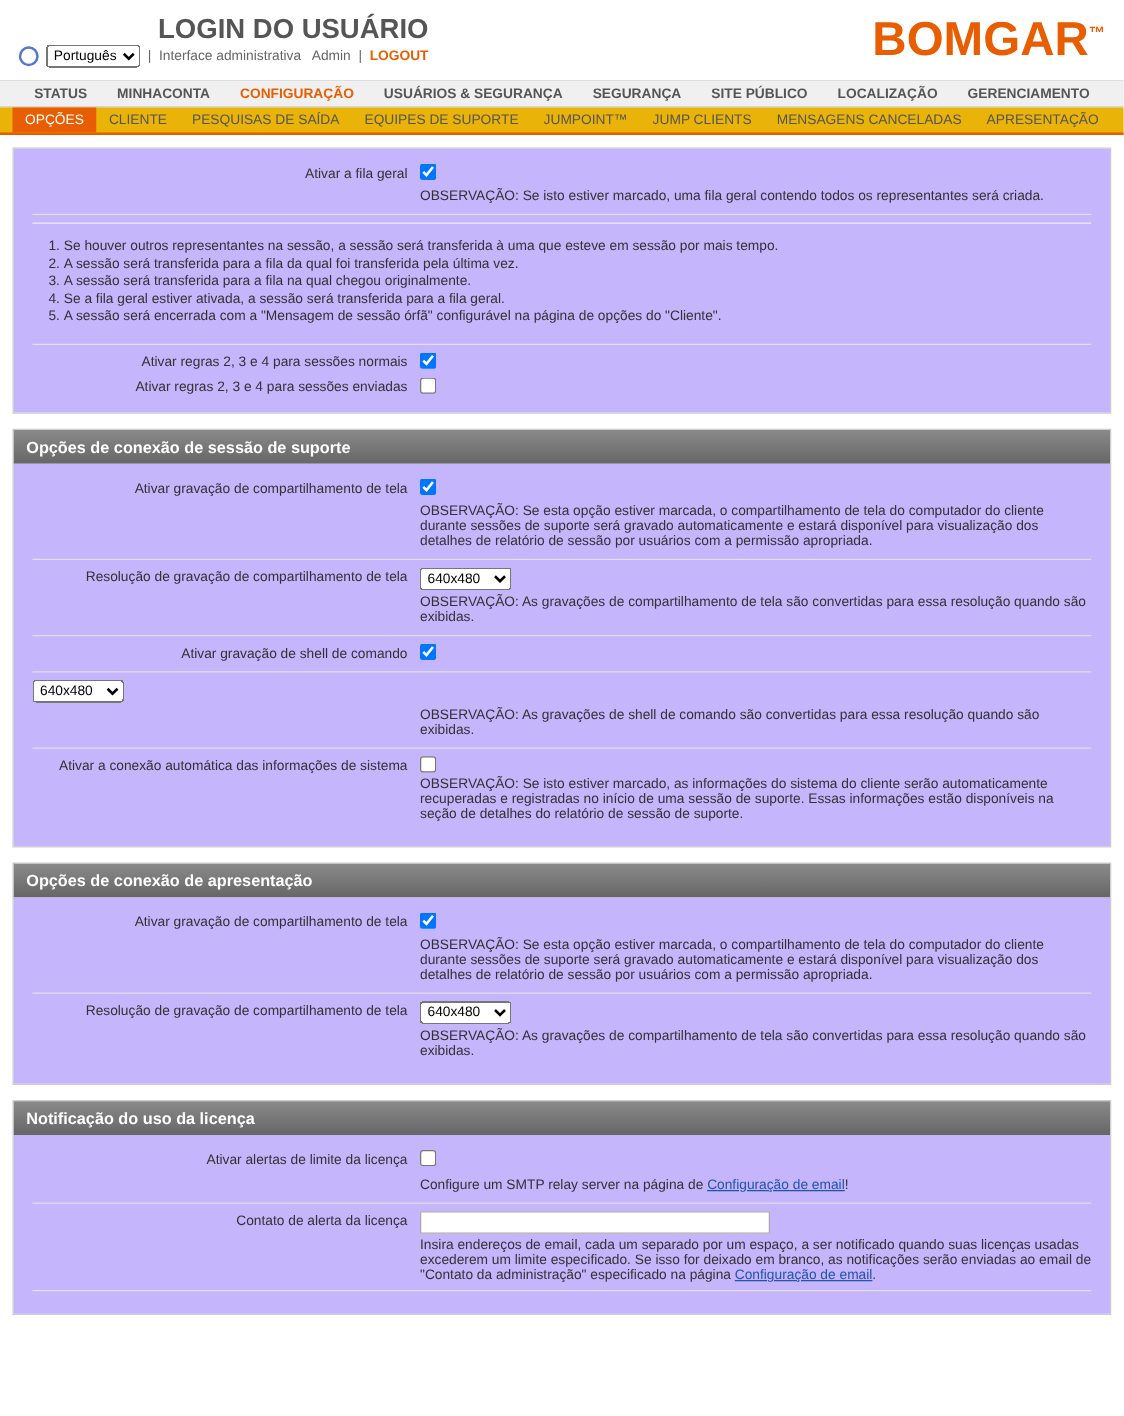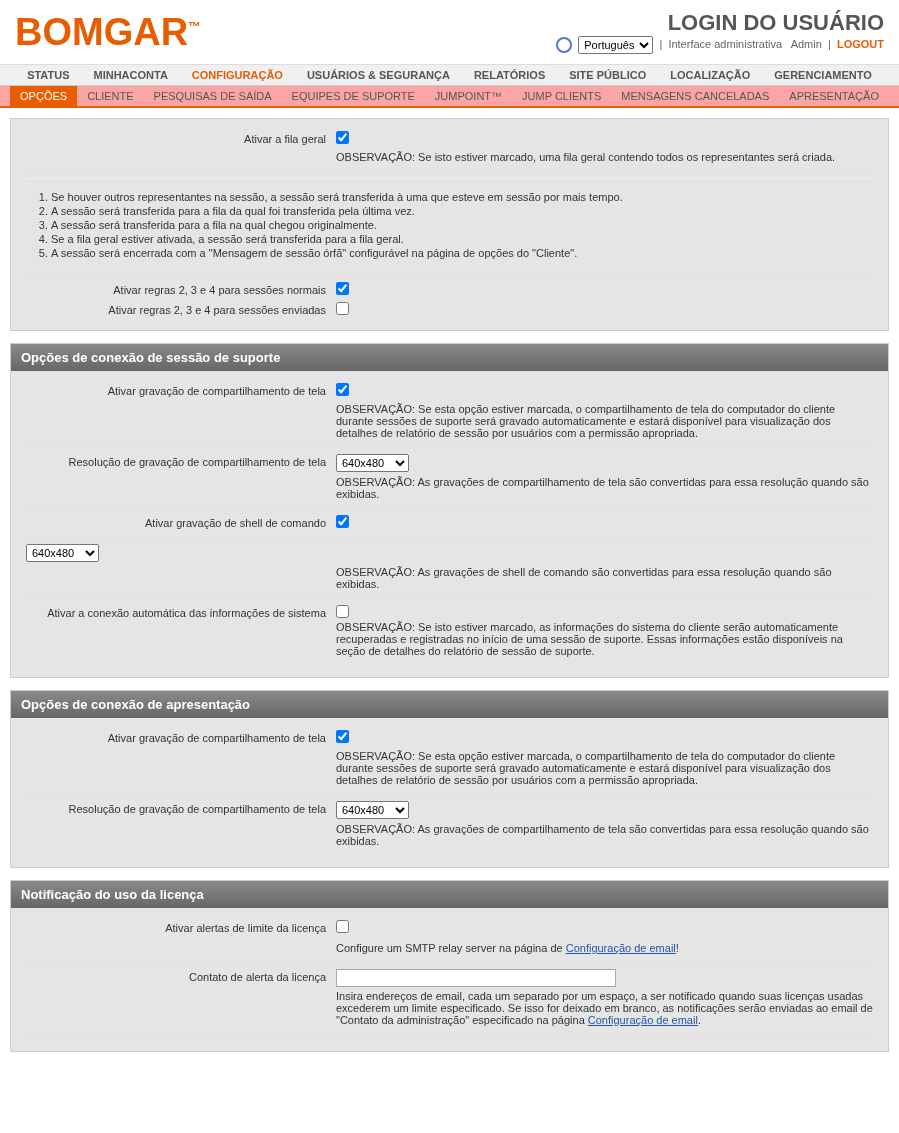--- a/index.html
+++ b/index.html
@@ -7,28 +7,28 @@
 
     
     .header { background: #fff; padding: 10px 15px; display: flex; justify-content: space-between; align-items: center; border-bottom: 1px solid #ddd; }
     .lang-select { vertical-align: middle; font-size: 11px; }
 
     
     .nav-top { background: #f0f0f0; border-bottom: 1px solid #ccc; }
     .nav-top ul { display: flex; list-style: none; justify-content: center; }
     .nav-top ul li a { display: block; padding: 4px 12px; font-size: 11px; text-decoration: none; color: #555; font-weight: bold; }
 
-    .nav-sub { background: #fca5a5; border-bottom: 2px solid #e85d00; }
+    .nav-sub { background: #eab308; border-bottom: 2px solid #e85d00; }
     .nav-sub ul { display: flex; list-style: none; justify-content: center; }
     .nav-sub ul li a { display: block; padding: 4px 10px; font-size: 11px; text-decoration: none; color: #555; }
 
     
     .section { margin: 10px; border: 1px solid #ccc; margin-bottom: 12px; }
     .section-header { background: linear-gradient(to bottom, #8a8a8a, #666); color: #fff; padding: 6px 10px; font-size: 13px; font-weight: bold; }
-    .section-body { padding: 12px 15px; background: #e5e5e5; }
+    .section-body { padding: 12px 15px; background: #c4b5fd; }
     .obs-block { margin-left: 310px; margin-bottom: 8px; font-size: 11px; color: #333; }
 
     .info-block { font-size: 11px; color: #333; padding: 8px 0; border-top: 1px solid #eee; margin-bottom: 6px; }
     .info-block ol { margin-left: 25px; margin-top: 4px; }
     .info-block ol li { margin-bottom: 2px; }
 
     select { font-size: 11px; padding: 1px; }
 
     input[type="text"], input[type="number"] { font-size: 11px; height: 18px; border: 1px solid #aaa; padding: 1px 3px; }
 
@@ -37,57 +37,57 @@
     .two-col { display: flex; align-items: flex-start; }
     .two-col .left-label { width: 310px; text-align: right; padding-right: 10px; flex-shrink: 0; font-size: 11px; line-height: 16px; }
     .two-col .right-content { flex: 1; }
 
     hr.light { border: none; border-top: 1px solid #e0e0e0; margin: 6px 0; }
   </style>
 </head>
 <body>
 
 <div class="header">
-  <div style="font-size:38px;font-weight:bold;color:#e85d00;font-family:Arial,sans-serif;">
-    <span>BOMGAR</span><sup style="font-size:13px;color:#e85d00;">™</sup>
-  </div>
   <div>
     <div style="font-size:22px;font-weight:bold;color:#555;text-align:right;">LOGIN DO USUÁRIO</div>
     <div style="text-align:right;font-size:11px;color:#666;">
       <span style="display:inline-block;width:16px;height:16px;border:2px solid #5577cc;border-radius:50%;vertical-align:middle;margin-right:3px;"></span>
       <select class="lang-select">
         <option>Português</option>
         <option>English</option>
       </select>
       &nbsp;|&nbsp;
       <span>Interface administrativa</span>
       &nbsp;
       <span>Admin</span>
       &nbsp;|&nbsp;
       <span style="color:#e85d00;font-weight:bold;cursor:pointer;">LOGOUT</span>
     </div>
   </div>
+  <div style="font-size:38px;font-weight:bold;color:#e85d00;font-family:Arial,sans-serif;">
+    <span>BOMGAR</span><sup style="font-size:13px;color:#e85d00;">™</sup>
+  </div>
 </div>
 
 <div class="nav-top">
   <ul>
     <li>
         <a href="#">STATUS</a>
       </li>
     <li>
         <a href="#">MINHACONTA</a>
       </li>
     <li>
         <a href="#" style="color:#e85d00;">CONFIGURAÇÃO</a>
       </li>
     <li>
         <a href="#">USUÁRIOS &amp; SEGURANÇA</a>
       </li>
     <li>
-        <a href="#">RELATÓRIOS</a>
+        <a href="#">SEGURANÇA</a>
       </li>
     <li>
         <a href="#">SITE PÚBLICO</a>
       </li>
     <li>
         <a href="#">LOCALIZAÇÃO</a>
       </li>
     <li>
         <a href="#">GERENCIAMENTO</a>
       </li>

